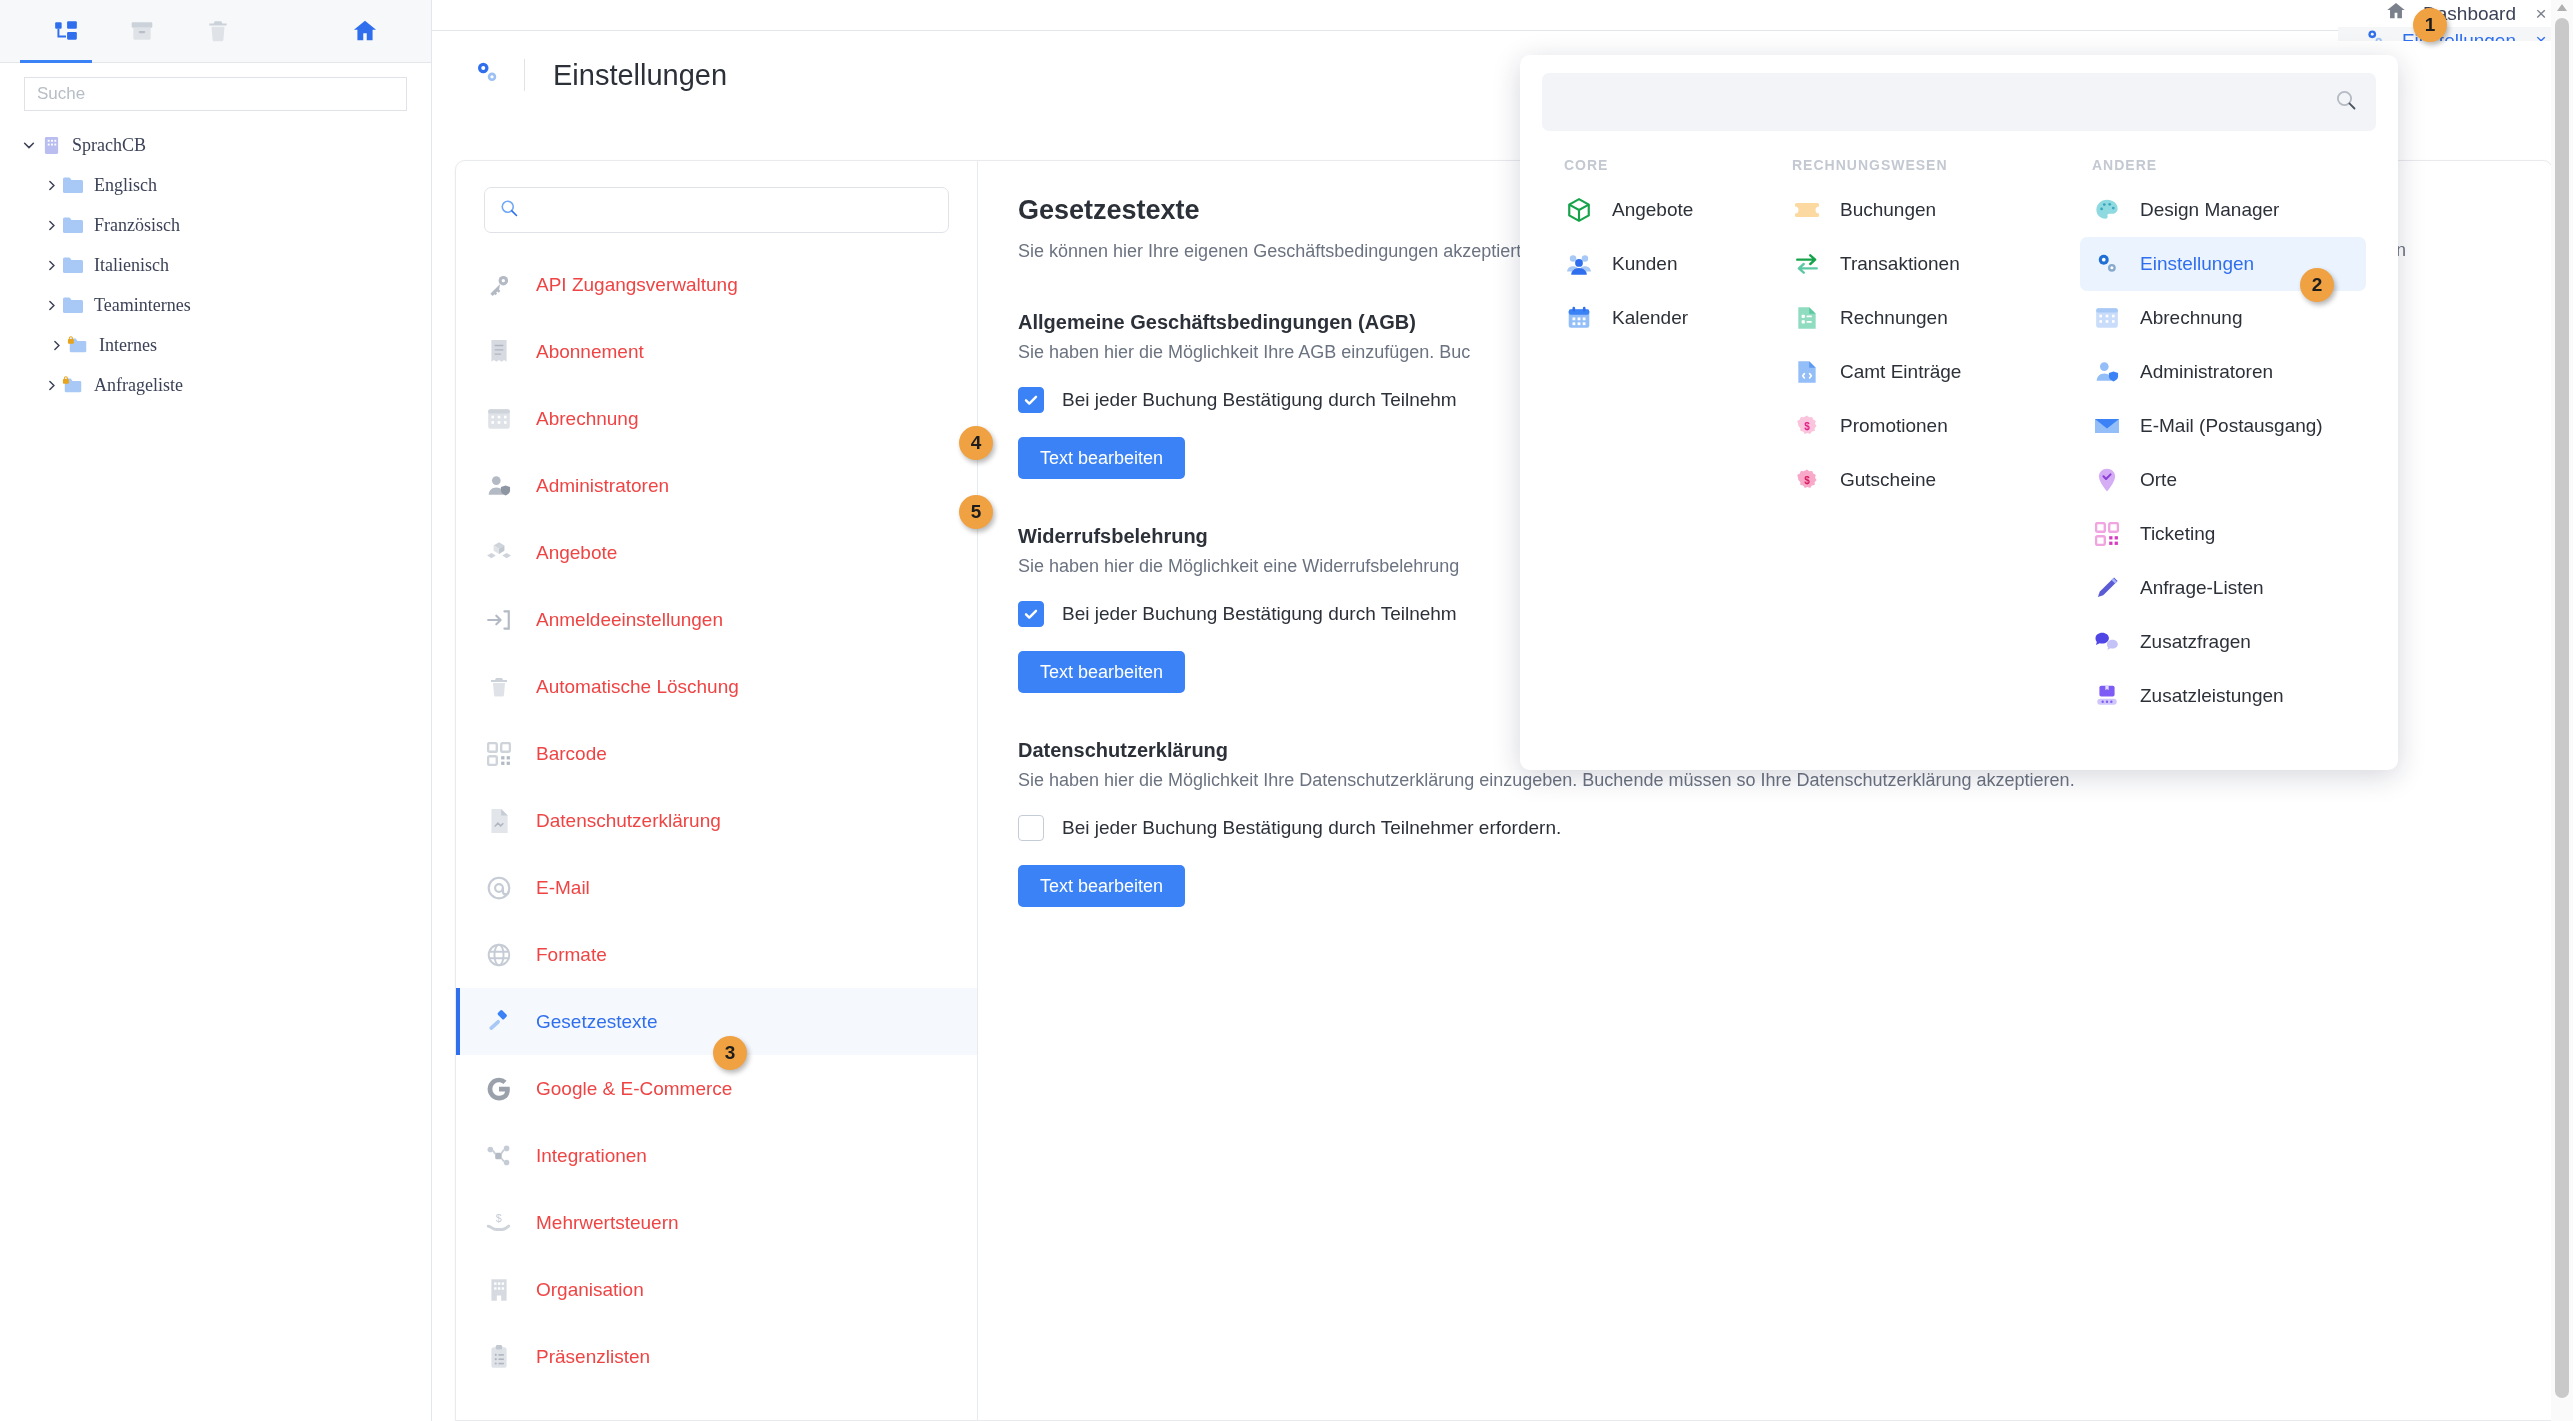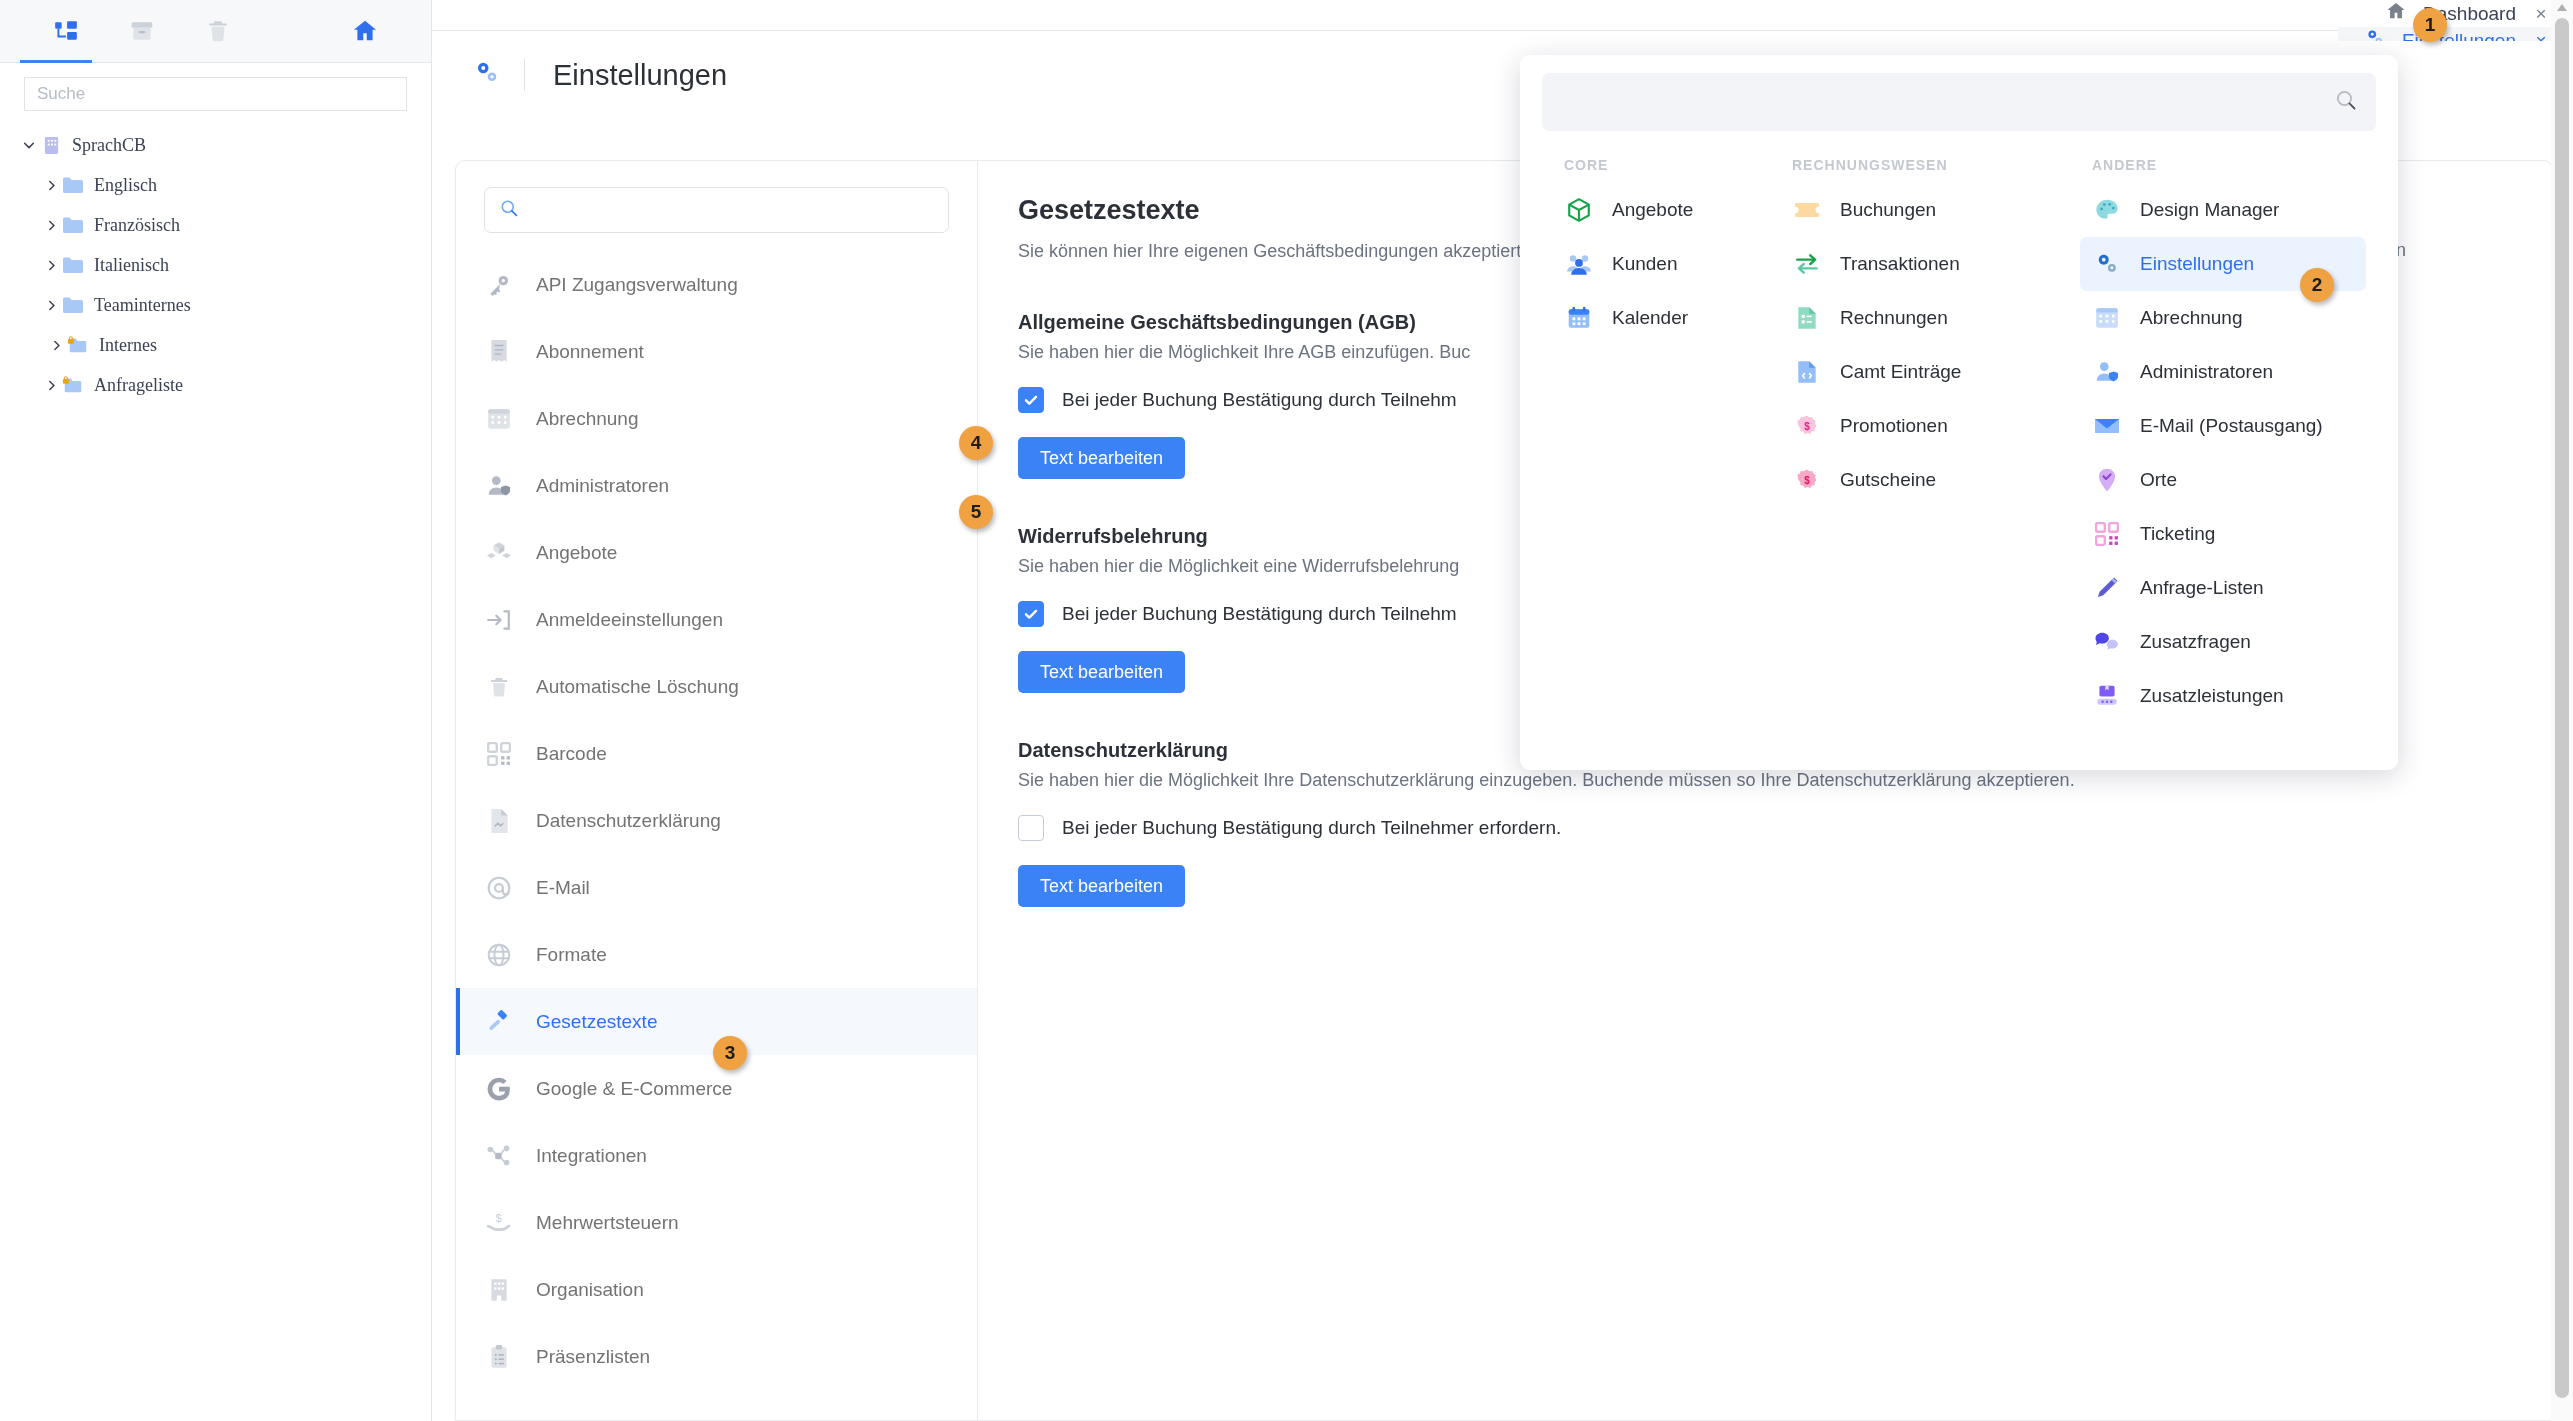--- a/index.html
+++ b/index.html
@@ -104,21 +104,21 @@
   #settings-search-box {
     height:46px; border:1px solid #dfe3e8; border-radius:7px; display:flex; align-items:center;
     padding:0 14px; gap:10px; background:#fff;
   }
   #settings-search-box input {
     border:none; outline:none; flex:1; font-size:17px; color:#3c4257; background:transparent;
     font-family:"Liberation Sans", sans-serif;
   }
   .snav-item {
     display:flex; align-items:center; height:67px; padding-left:28px; gap:22px;
-    font-size:19px; color:#737373; cursor:pointer; position:relative; white-space:nowrap;
+    font-size:19px; color:#ef4444; cursor:pointer; position:relative; white-space:nowrap;
   }
   .snav-item.active { background:#f5f8fd; color:#2f6fed; }
   .snav-item.active::before {
     content:""; position:absolute; left:0; top:0; bottom:0; width:4px; background:#2f6fed;
   }
   .snav-icon { width:30px; height:28px; display:flex; align-items:center; justify-content:center; flex:0 0 30px; }
 
   #settings-main { flex:1; padding:34px 40px 0 40px; position:relative; overflow:hidden; }
   .sec-title { font-size:27px; color:#2c3038; font-weight:bold; margin:0 0 12px 0; }
   .sec-desc { font-size:18px; color:#6b7280; line-height:1.5; margin:0 0 46px 0; max-width:1600px; }

